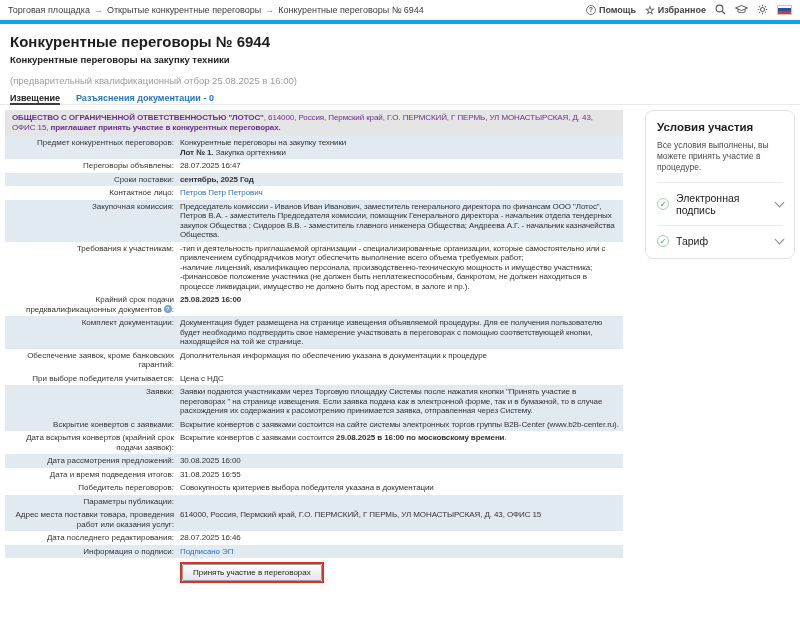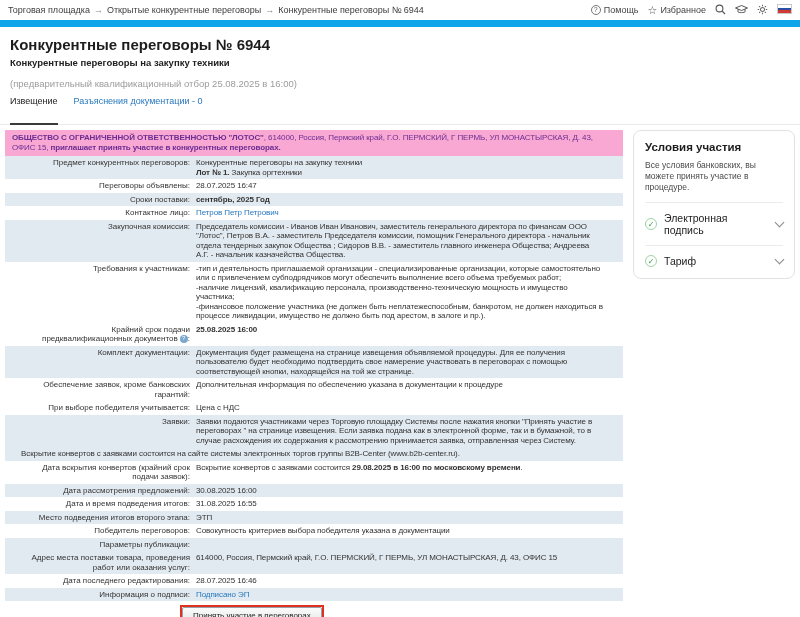--- a/index.html
+++ b/index.html
@@ -1,57 +1,57 @@
 <!DOCTYPE html>
 <html><head>
 <meta charset="utf-8">
 <style>
   html,body{margin:0;padding:0;}
   body{width:800px;height:617px;font-family:"Liberation Sans",sans-serif;background:#fff;color:#333;overflow:hidden;}
 
   
-  .topbar{display:flex;justify-content:space-between;align-items:center;padding:4px 8px 5px;font-size:9px;border-bottom:7px solid #0ea5e9;}
+  .topbar{display:flex;justify-content:space-between;align-items:center;padding:4px 8px 5px;font-size:9px;border-bottom:4px solid #0ea5e9;}
   .bc{display:flex;align-items:center;flex-wrap:nowrap;white-space:nowrap;}
   .bc-item{color:#3c3c3c;text-decoration:none;cursor:pointer;}
   .bc-sep{color:#888;margin:0 4px;}
-  .topbar-right{display:flex;gap:9px;color:#444;}
+  .topbar-right{display:flex;align-items:center;gap:9px;color:#444;font-weight:bold;}
   .tb-item{display:flex;align-items:center;gap:3px;cursor:pointer;}
   .qmark{width:10px;height:10px;border:1px solid #777;border-radius:50%;font-size:7px;display:flex;align-items:center;justify-content:center;color:#555;box-sizing:border-box;}
   .star{font-size:11px;color:#555;line-height:10px;}
   .flag{width:15px;height:10px;border:1px solid #c9c9c9;display:flex;flex-direction:column;box-sizing:border-box;}
   .flag i{flex:1;display:block;}
   .flag .w{background:#fff;}.flag .b{background:#2a4fa2;}.flag .r{background:#d03a32;}
 
   
   .header{padding:7px 10px 0;}
   h1{font-size:15px;margin:2px 0 4px;color:#1d1d1d;font-weight:bold;}
   .subtitle{font-size:9.5px;font-weight:bold;color:#222;}
   .note{font-size:9.5px;color:#9c9c9c;margin-top:10px;}
   .tabbar{display:flex;gap:16px;padding:7px 10px 0;border-bottom:1px solid #eaeaea;font-size:9px;}
-  .tab{padding-bottom:17px;color:#2778be;cursor:pointer;}
+  .tab{padding-bottom:0;color:#2778be;cursor:pointer;font-weight:bold;}
   .tab.active{color:#222;border-bottom:2px solid #3a3a3a;margin-bottom:-1px;}
 
   
   .content{display:flex;padding:5px 5px 0 5px;align-items:flex-start;}
   .main{width:618px;flex:none;}
-  .row{display:flex;font-size:8px;line-height:9.5px;padding:1px 16px;}
+  .row{display:flex;font-size:8px;line-height:9.5px;padding:1px 0;}
   .row.shaded{background:#e2eaf1;}
   .lbl{width:175px;flex:none;text-align:right;padding:1px 6px 1px 2px;color:#333;box-sizing:border-box;}
   .val{flex:1;padding:1px 4px 1px 0;letter-spacing:-0.1px;}
   .b{font-weight:bold;}
   .lnk{color:#2778be;text-decoration:none;cursor:pointer;}
-  .notice-row{display:block;padding:3px 7px;background:#f9a8d4;color:#6b2d91;font-size:8px;line-height:10px;letter-spacing:-0.1px;}
+  .notice-row{display:block;padding:3px 7px;background:#e5e5e5;color:#6b2d91;font-size:8px;line-height:10px;letter-spacing:-0.1px;}
   .help-dot{display:inline-flex;width:8px;height:8px;background:#7ba7cc;color:#fff;border-radius:50%;font-size:6px;align-items:center;justify-content:center;vertical-align:middle;margin-left:2px;}
   .button-row{padding:3px 0;}
   .btn-annotation{display:inline-block;border:2px solid #e0301e;padding:0;}
   .participate-btn{font-family:inherit;font-size:8px;padding:3px 10px;background:linear-gradient(#fbfbfb,#e4e6e8);border:1px solid #96a0aa;border-radius:2px;color:#222;cursor:pointer;}
 
   
   .sidebar{flex:1;margin-left:10px;}
-  .card{border:1px solid #e2e2e2;border-radius:8px;padding:10px 11px 2px;}
+  .card{border:1px solid #e2e2e2;border-radius:8px;padding:10px 11px 2px;margin-left:12px;}
   .card h2{font-size:11.5px;margin:0 0 7px;color:#1d1d1d;}
   .card .desc{font-size:8.5px;color:#4a4a4a;line-height:11px;margin-bottom:9px;}
   .cond{display:flex;align-items:center;gap:7px;padding:9px 0;border-top:1px solid #ececec;font-size:10.5px;color:#222;cursor:pointer;}
   .check{width:12px;height:12px;border:1px solid #9ed3a4;color:#2f9e44;border-radius:50%;font-size:8px;display:flex;align-items:center;justify-content:center;flex:none;box-sizing:border-box;}
   .chev{margin-left:auto;width:6px;height:6px;border-right:1.4px solid #888;border-bottom:1.4px solid #888;transform:rotate(45deg);margin-top:-3px;flex:none;}
 </style>
 </head>
 <body>
 
 <div class="topbar">
@@ -148,37 +148,34 @@
       </div>
       <div class="row">
         <div class="lbl">При выборе победителя учитывается:</div>
         <div class="val"><span>Цена с НДС</span></div>
       </div>
       <div class="row shaded">
         <div class="lbl">Заявки:</div>
         <div class="val"><span>Заявки подаются участниками через Торговую площадку Системы после нажатия кнопки "Принять участие в переговорах " на странице извещения. Если заявка подана как в электронной форме, так и в бумажной, то в случае расхождения их содержания к рассмотрению принимается заявка, отправленная через Систему.</span></div>
       </div>
       <div class="row shaded">
+        <div class="lbl">Вскрытие конвертов с заявками:</div>
         <div class="val"><span>Вскрытие конвертов с заявками состоится на сайте системы электронных торгов группы B2B-Center (www.b2b-center.ru).</span></div>
       </div>
       <div class="row">
         <div class="lbl">Дата вскрытия конвертов (крайний срок подачи заявок):</div>
         <div class="val"><span>Вскрытие конвертов с заявками состоится </span><span class="b">29.08.2025 в 16:00 по московскому времени</span><span>.</span></div>
       </div>
       <div class="row shaded">
         <div class="lbl">Дата рассмотрения предложений:</div>
         <div class="val"><span>30.08.2025 16:00</span></div>
       </div>
       <div class="row">
         <div class="lbl">Дата и время подведения итогов:</div>
         <div class="val"><span>31.08.2025 16:55</span></div>
-      </div>
-      <div class="row shaded">
-        <div class="lbl">Место подведения итогов второго этапа:</div>
-        <div class="val"><span>ЭТП</span></div>
       </div>
       <div class="row">
         <div class="lbl">Победитель переговоров:</div>
         <div class="val"><span>Совокупность критериев выбора победителя указана в документации</span></div>
       </div>
       <div class="row shaded">
         <div class="lbl">Параметры публикации:</div>
       </div>
       <div class="row shaded">
         <div class="lbl">Адрес места поставки товара, проведения работ или оказания услуг:</div>
@@ -193,21 +190,21 @@
         <div class="val"><a class="lnk">Подписано ЭП</a></div>
       </div>
       <div class="row button-row">
         <div class="lbl"></div>
         <div class="val"><span class="btn-annotation"><button class="participate-btn">Принять участие в переговорах</button></span></div>
       </div>
     </div>
   <div class="sidebar">
     <div class="card">
       <h2>Условия участия</h2>
-      <div class="desc">Все условия банковских, вы можете принять участие в процедуре.</div>
+      <div class="desc">Все условия выполнены, вы можете принять участие в процедуре.</div>
       <div>
           <div class="cond">
             <span class="check">✓</span>
             <span>Электронная подпись</span>
             <span class="chev"></span>
           </div>
           <div class="cond">
             <span class="check">✓</span>
             <span>Тариф</span>
             <span class="chev"></span>

